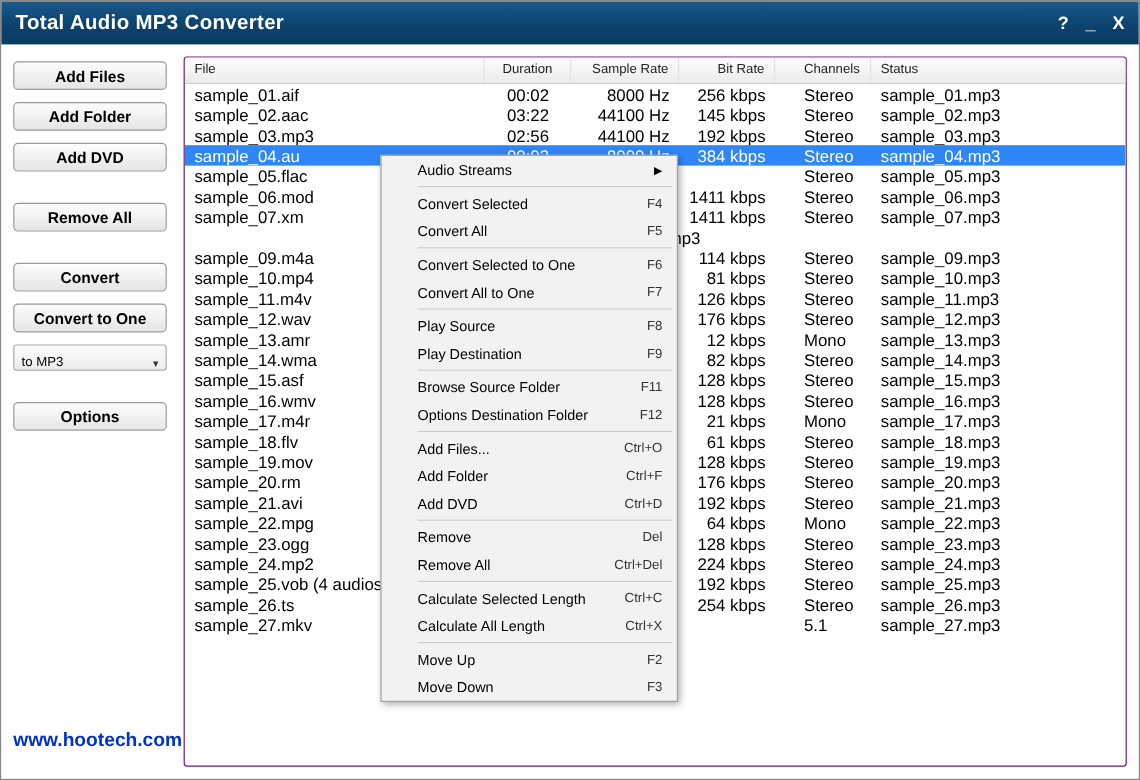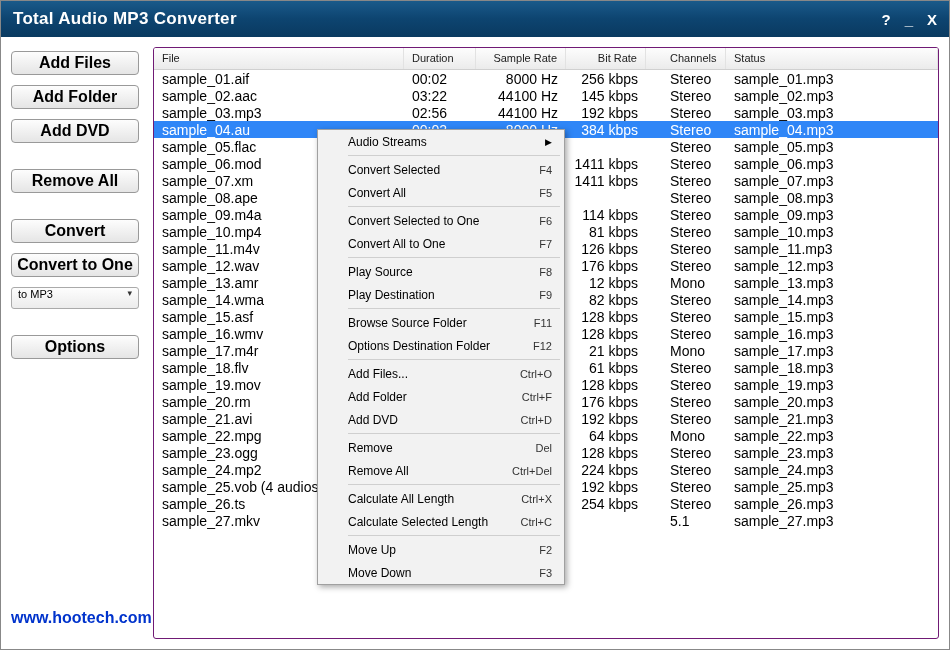--- a/index.html
+++ b/index.html
@@ -34,34 +34,34 @@
   padding: 14px 10px;
   display: flex;
   flex-direction: column;
   gap: 10px;
 }
 .side-btn {
   height: 24px;
   background: linear-gradient(to bottom, #fdfdfd, #e5e5e5);
   border: 1px solid #999;
   border-radius: 4px;
-  font-size: 16px;
+  font-size: 13px;
   font-weight: bold;
   display: flex;
   align-items: center;
   justify-content: center;
   cursor: pointer;
 }
 .side-select {
   height: 22px;
   border: 1px solid #aaa;
   background: linear-gradient(to bottom, #fdfdfd, #ececec);
   border-radius: 3px;
   display: flex;
-  align-items: flex-start;
+  align-items: flex-end;
   justify-content: space-between;
   padding: 0 6px;
   font-size: 11px;
 }
 .side-select .chev { font-size: 9px; color: #333; }
 .gap { height: 6px; }
 .link-footer {
   margin-top: auto;
   padding-bottom: 8px;
 }
@@ -90,21 +90,21 @@
   background: linear-gradient(to bottom,#fdfdfd,#ebebeb);
   border-bottom: 1px solid #d0d0d0;
   font-size: 11px;
   color: #222;
 }
 .thead > div {
   border-right: 1px solid #e2e2e2;
   padding: 4px 8px 0 8px;
 }
 .col-file { width: 250px; }
-.col-dur { width: 72px; text-align: left; }
+.col-dur { width: 72px; text-align: center; }
 .col-sample { width: 90px; text-align: right; }
 .col-bit { width: 80px; text-align: right; }
 .col-chan { width: 64px; margin-left: 16px; }
 .col-status { flex: 1; }
 .tbody { overflow-y: auto; }
 .row {
   display: flex;
   height: 17px;
   font-size: 14px;
   color: #000;
@@ -247,21 +247,20 @@
           </div>
           <div class="row">
             <div class="col-file">sample_07.xm</div>
             <div class="col-dur"></div>
             <div class="col-sample"></div>
             <div class="col-bit">1411 kbps</div>
             <div class="col-chan">Stereo</div>
             <div class="col-status">sample_07.mp3</div>
           </div>
           <div class="row">
-            <div class="col-file">sample_08.ape</div>
             <div class="col-dur"></div>
             <div class="col-sample"></div>
             <div class="col-bit"></div>
             <div class="col-chan">Stereo</div>
             <div class="col-status">sample_08.mp3</div>
           </div>
           <div class="row">
             <div class="col-file">sample_09.m4a</div>
             <div class="col-dur"></div>
             <div class="col-sample"></div>
@@ -476,26 +475,26 @@
     <div class="ctx-item">
       <span>Remove</span>
       <span class="key">Del</span>
     </div>
     <div class="ctx-item">
       <span>Remove All</span>
       <span class="key">Ctrl+Del</span>
     </div>
     <div class="ctx-sep"></div>
     <div class="ctx-item">
+      <span>Calculate Selected Length</span>
+      <span class="key">Ctrl+C</span>
+    </div>
+    <div class="ctx-item">
       <span>Calculate All Length</span>
       <span class="key">Ctrl+X</span>
-    </div>
-    <div class="ctx-item">
-      <span>Calculate Selected Length</span>
-      <span class="key">Ctrl+C</span>
     </div>
     <div class="ctx-sep"></div>
     <div class="ctx-item">
       <span>Move Up</span>
       <span class="key">F2</span>
     </div>
     <div class="ctx-item">
       <span>Move Down</span>
       <span class="key">F3</span>
     </div>

